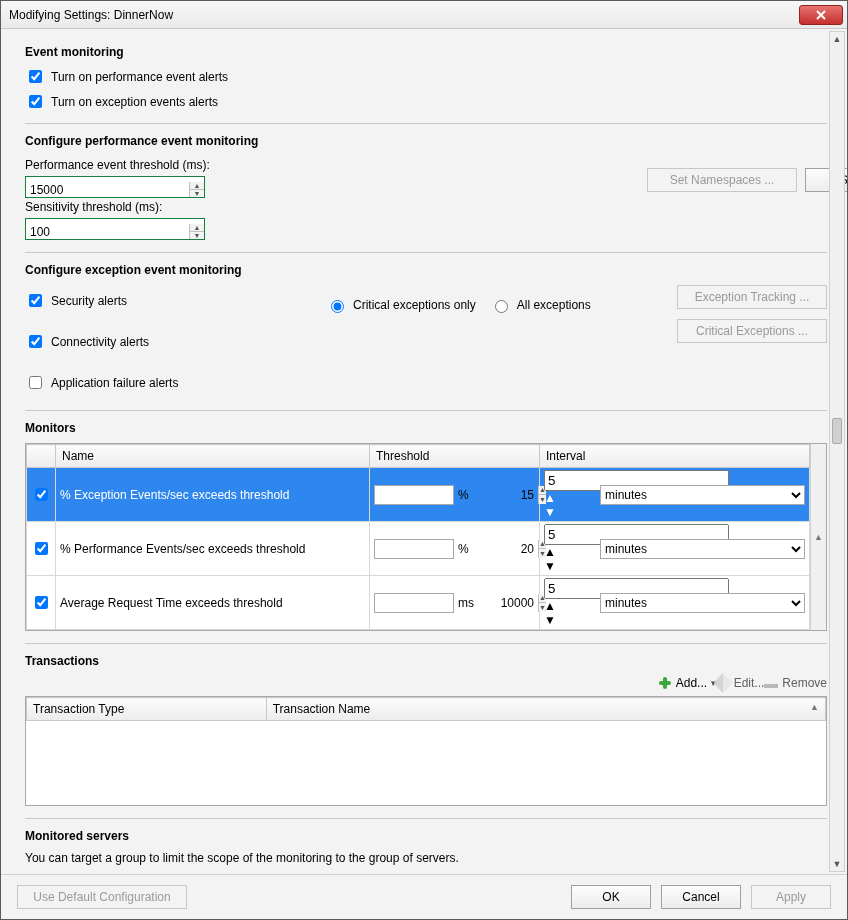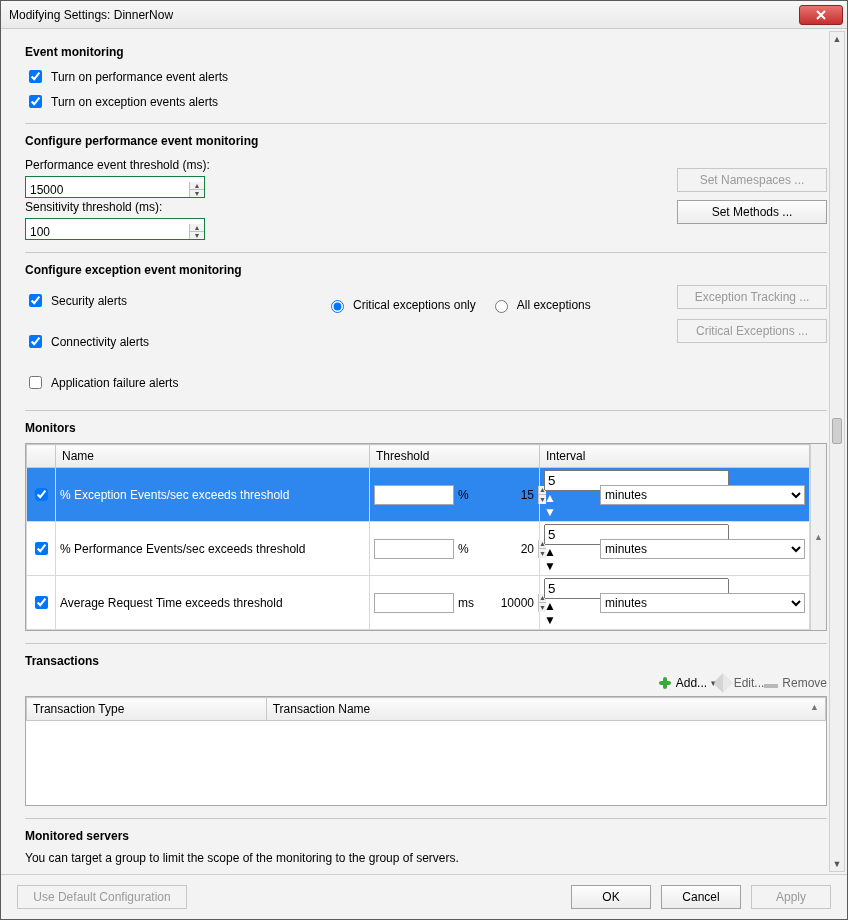--- a/index.html
+++ b/index.html
@@ -118,21 +118,21 @@
     min-width: 150px;
     cursor: pointer;
   }
   .btn.small { min-width: 70px; }
   .btn:disabled, .btn.disabled {
     color: #9a9a9a;
     border-color: #c7c7c7;
     background: #f3f3f3;
     cursor: default;
   }
-  .side-buttons { display:flex; flex-direction:column; gap:8px; align-items:flex-end; justify-content:flex-start; margin-top: 12px;}
+  .side-buttons { display:flex; flex-direction:row; gap:8px; align-items:flex-end; justify-content:flex-start; margin-top: 12px;}
   .exc-grid {
     display: grid;
     grid-template-columns: 1fr 1fr 200px;
     column-gap: 20px;
     align-items: start;
   }
   .exc-col1 { display:flex; flex-direction:column; gap:10px; }
   .exc-col2 { display:flex; gap:14px; margin-top: 12px; }
   .exc-col3 { display:flex; flex-direction:column; gap:10px; align-items:flex-end; }
   .radio-row { display:flex; align-items:center; gap:6px; }

